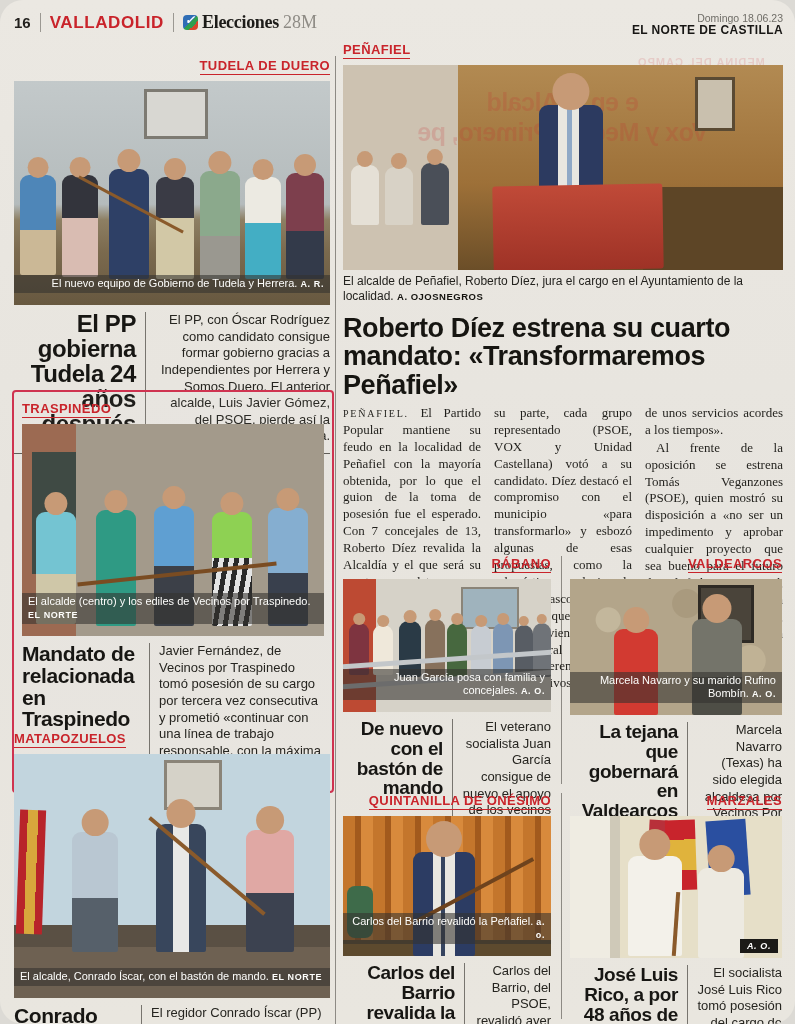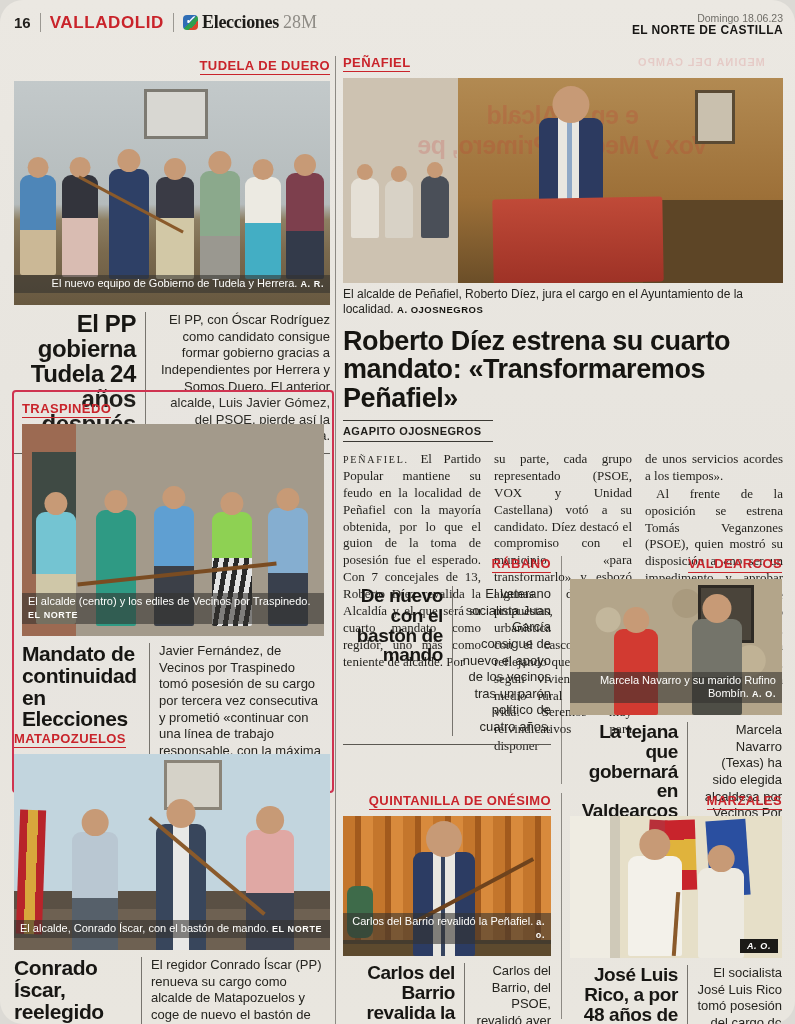--- a/index.html
+++ b/index.html
@@ -103,39 +103,38 @@
       <i class="p" style="left:272px;top:92px;width:38px;height:106px;background:linear-gradient(180deg,#7d3f4d 55%,#333a4a 55%);"></i>
       <i class="sc" style="left:58px;top:122px;width:118px;height:3px;background:#8a5a2b;transform:rotate(28deg);"></i>
       <div class="capbar"><span>El nuevo equipo de Gobierno de Tudela y Herrera.</span> <b class="credit">A. R.</b></div>
     </div>
     <div class="row">
       <h2 class="hl big">El PP gobierna Tudela 24 años después</h2>
       <p class="sum">El PP, con Óscar Rodríguez como candidato consigue formar gobierno gracias a Independientes por Herrera y Somos Duero. El anterior alcalde, Luis Javier Gómez, del PSOE, pierde así la alcaldía.</p>
     </div>
   </section>
 
-  <section class="module" style="left:343px;top:53px;width:440px;">
+  <section class="module" style="left:343px;top:40px;width:440px;">
     <div class="kicker">PEÑAFIEL</div>
     <div class="photo" style="height:205px;background:linear-gradient(180deg,#b28a52 0%,#9d7038 58%,#6b4e28 100%);">
       <i class="sc" style="left:0;top:0;width:115px;height:205px;background:#cdc2b1;"></i>
       <div class="bleedtxt">
         <span>e en la Alcald</span><br>
         <span>Vox y Medina Primero, pe</span>
       </div>
       <i class="p" style="left:8px;top:100px;width:28px;height:60px;background:#e5e0d6;"></i>
       <i class="p" style="left:42px;top:102px;width:28px;height:58px;background:#d8d2c6;"></i>
       <i class="p" style="left:78px;top:98px;width:28px;height:62px;background:#4a4f58;"></i>
       <i class="sc" style="left:352px;top:12px;width:34px;height:48px;border:3px solid #5a4a33;background:#c9c0ae;"></i>
       <i class="sc" style="left:300px;top:122px;width:140px;height:83px;background:#5d4526;"></i>
       <i class="p" style="left:196px;top:40px;width:64px;height:100px;background:linear-gradient(90deg,#2c3a60 30%,#e8e6e0 30% 44%,#8fa8c6 44% 52%,#e8e6e0 52% 62%,#2c3a60 62%);"></i>
       <i class="sc" style="left:150px;top:120px;width:170px;height:85px;background:linear-gradient(180deg,#c04a38,#9e3226);transform:rotate(-1deg);border-radius:3px;"></i>
     </div>
     <p class="pf-caption"><span>El alcalde de Peñafiel, Roberto Díez, jura el cargo en el Ayuntamiento de la localidad.</span> <b class="credit">A. OJOSNEGROS</b></p>
     <h1 class="pf-hl">Roberto Díez estrena su cuarto mandato: «Transformaremos Peñafiel»</h1>
-    <div class="byline">AGAPITO OJOSNEGROS</div>
     <div class="cols">
       <div class="col">
         <p class="serif"><span class="dateline">PEÑAFIEL.</span> <span>El Partido Popular mantiene su feudo en la localidad de Peñafiel con la mayoría obtenida, por lo que el guion de la toma de posesión fue el esperado. Con 7 concejales de 13, Roberto Díez revalida la Alcaldía y el que será su cuarto mandato como regidor, uno más como teniente de alcalde. Por</span></p>
       </div>
       <div class="col">
         <p class="serif">su parte, cada grupo representado (PSOE, VOX y Unidad Castellana) votó a su candidato. Díez destacó el compromiso con el municipio «para transformarlo» y esbozó algunas de esas propuestas, como la urbanística relacionada con el casco histórico, reflejando que «queremos seguir viviendo en un medio rural que tenga vida. Seremos muy reivindicativos para disponer</p>
       </div>
       <div class="col">
         <p class="serif">de unos servicios acordes a los tiempos».</p>
         <p class="serif">Al frente de la oposición se estrena Tomás Veganzones (PSOE), quien mostró su disposición a «no ser un impedimento y aprobar cualquier proyecto que sea bueno para el futuro de Peñafiel. Estamos aquí, todos los concejales, para dar la cara por Peñafiel», deseando que «se haga con respeto».</p>
@@ -149,45 +148,60 @@
       <i class="sc" style="left:10px;top:28px;width:44px;height:122px;background:#3f4a44;"></i>
       <i class="p" style="left:14px;top:88px;width:40px;height:112px;background:linear-gradient(180deg,#74c4d2 55%,#cfc7a8 55%);"></i>
       <i class="p" style="left:74px;top:86px;width:40px;height:116px;background:#2f9a84;"></i>
       <i class="p" style="left:132px;top:82px;width:40px;height:120px;background:linear-gradient(180deg,#5f9fd2 50%,#3c4048 50%);"></i>
       <i class="p" style="left:190px;top:88px;width:40px;height:114px;background:linear-gradient(180deg,#8ed153 40%,rgba(0,0,0,0) 40%),repeating-linear-gradient(100deg,#2a2a2a 0 5px,#e4e4e4 5px 10px);"></i>
       <i class="p" style="left:246px;top:84px;width:40px;height:118px;background:linear-gradient(180deg,#85aed0 55%,#39404d 55%);"></i>
       <i class="sc" style="left:55px;top:148px;width:200px;height:4px;background:#7a4c22;transform:rotate(-6deg);"></i>
       <div class="capbar"><span>El alcalde (centro) y los ediles de Vecinos por Traspinedo.</span> <b class="credit">EL NORTE</b></div>
     </div>
     <div class="row">
-      <h2 class="hl mid">Mandato de continuidad en Elecciones</h2>
+      <h2 class="hl mid">Mandato de relacionada en Traspinedo</h2>
       <p class="sum">Javier Fernández, de Vecinos por Traspinedo tomó posesión de su cargo por tercera vez consecutiva y prometió «continuar con una línea de trabajo responsable, con la máxima dedicación y compromiso».</p>
     </div>
     <div class="inner-rule"></div>
   </section>
 
   <section class="module" style="left:14px;top:729px;width:316px;">
     <div class="kicker">MATAPOZUELOS</div>
-    <div class="photo" style="height:196px;background:linear-gradient(180deg,#c2d5de 0 70%,#5a5044 70% 79%,#6e6152 79% 100%);">
+    <div class="photo" style="height:244px;background:linear-gradient(180deg,#c2d5de 0 70%,#5a5044 70% 79%,#6e6152 79% 100%);">
       <i class="sc" style="left:4px;top:56px;width:26px;height:124px;background:linear-gradient(90deg,#b8242a 0 30%,#d8a73c 30% 70%,#b8242a 70%);transform:rotate(2deg);"></i>
       <i class="sc" style="left:150px;top:6px;width:52px;height:44px;border:3px solid #8a8478;background:#d5d2c8;"></i>
       <i class="p" style="left:58px;top:78px;width:46px;height:120px;background:linear-gradient(180deg,#b9c7d2 55%,#56606a 55%);"></i>
       <i class="p" style="left:142px;top:70px;width:50px;height:128px;background:linear-gradient(90deg,#38465c 34%,#e8e8e6 34% 66%,#38465c 66%);"></i>
       <i class="p" style="left:232px;top:76px;width:48px;height:122px;background:linear-gradient(180deg,#e0a8a4 52%,#3c4250 52%);"></i>
       <i class="sc" style="left:118px;top:110px;width:150px;height:4px;background:#8a5a2b;transform:rotate(40deg);"></i>
       <div class="capbar"><span>El alcalde, Conrado Íscar, con el bastón de mando.</span> <b class="credit">EL NORTE</b></div>
     </div>
     <div class="row">
       <h2 class="hl mid">Conrado Íscar, reelegido como alcalde</h2>
       <p class="sum">El regidor Conrado Íscar (PP) renueva su cargo como alcalde de Matapozuelos y coge de nuevo el bastón de mando durante el pleno de investidura al que acudieron Alberto Sanz y Luis Mariano Minguela.</p>
     </div>
   </section>
 
   <section class="module endrule pad-b" style="left:343px;top:554px;width:208px;">
     <div class="kicker">RÁBANO</div>
+    <div class="photo" style="height:133px;background:linear-gradient(90deg,#bd4a33 0 16%,#d6d2c8 16% 100%);">
+      <i class="sc" style="left:118px;top:8px;width:54px;height:38px;background:#9fb3bd;border:2px solid #8a8478;"></i>
+      <i class="p" style="left:6px;top:44px;width:20px;height:52px;background:#7e3440;"></i>
+      <i class="p" style="left:30px;top:46px;width:20px;height:50px;background:#efe8da;"></i>
+      <i class="p" style="left:56px;top:42px;width:22px;height:56px;background:#2a3a46;"></i>
+      <i class="p" style="left:82px;top:40px;width:20px;height:58px;background:#87715c;"></i>
+      <i class="p" style="left:104px;top:44px;width:20px;height:54px;background:#47683f;"></i>
+      <i class="p" style="left:128px;top:46px;width:20px;height:52px;background:#c7ccd2;"></i>
+      <i class="p" style="left:150px;top:44px;width:20px;height:54px;background:#7d96b4;"></i>
+      <i class="p" style="left:172px;top:46px;width:18px;height:52px;background:#585d64;"></i>
+      <i class="p" style="left:190px;top:44px;width:18px;height:54px;background:#6f7378;"></i>
+      <i class="sc" style="left:-4px;top:78px;width:216px;height:5px;background:#c3c7ca;transform:rotate(-4deg);border-radius:3px;"></i>
+      <i class="sc" style="left:-4px;top:98px;width:216px;height:5px;background:#b9bdc0;transform:rotate(-4deg);border-radius:3px;"></i>
+      <div class="capbar"><span>Juan García posa con familia y concejales.</span> <b class="credit">A. O.</b></div>
+    </div>
     <div class="row">
       <h2 class="hl small">De nuevo con el bastón de mando</h2>
       <p class="sum">El veterano socialista Juan García consigue de nuevo el apoyo de los vecinos tras un parón político de cuatro años.</p>
     </div>
   </section>
 
   <section class="module endrule pad-b" style="left:570px;top:554px;width:212px;">
     <div class="kicker">VALDEARCOS</div>
     <div class="photo" style="height:136px;background:radial-gradient(circle at 18% 30%,#c3b79c 0 12px,rgba(0,0,0,0) 13px),radial-gradient(circle at 55% 18%,#a99a7e 0 14px,rgba(0,0,0,0) 15px),radial-gradient(circle at 85% 60%,#c0b295 0 15px,rgba(0,0,0,0) 16px),#b3a58a;">
       <i class="sc" style="left:128px;top:6px;width:50px;height:52px;background:#4a443a;border:3px solid #2e2a24;"></i>

